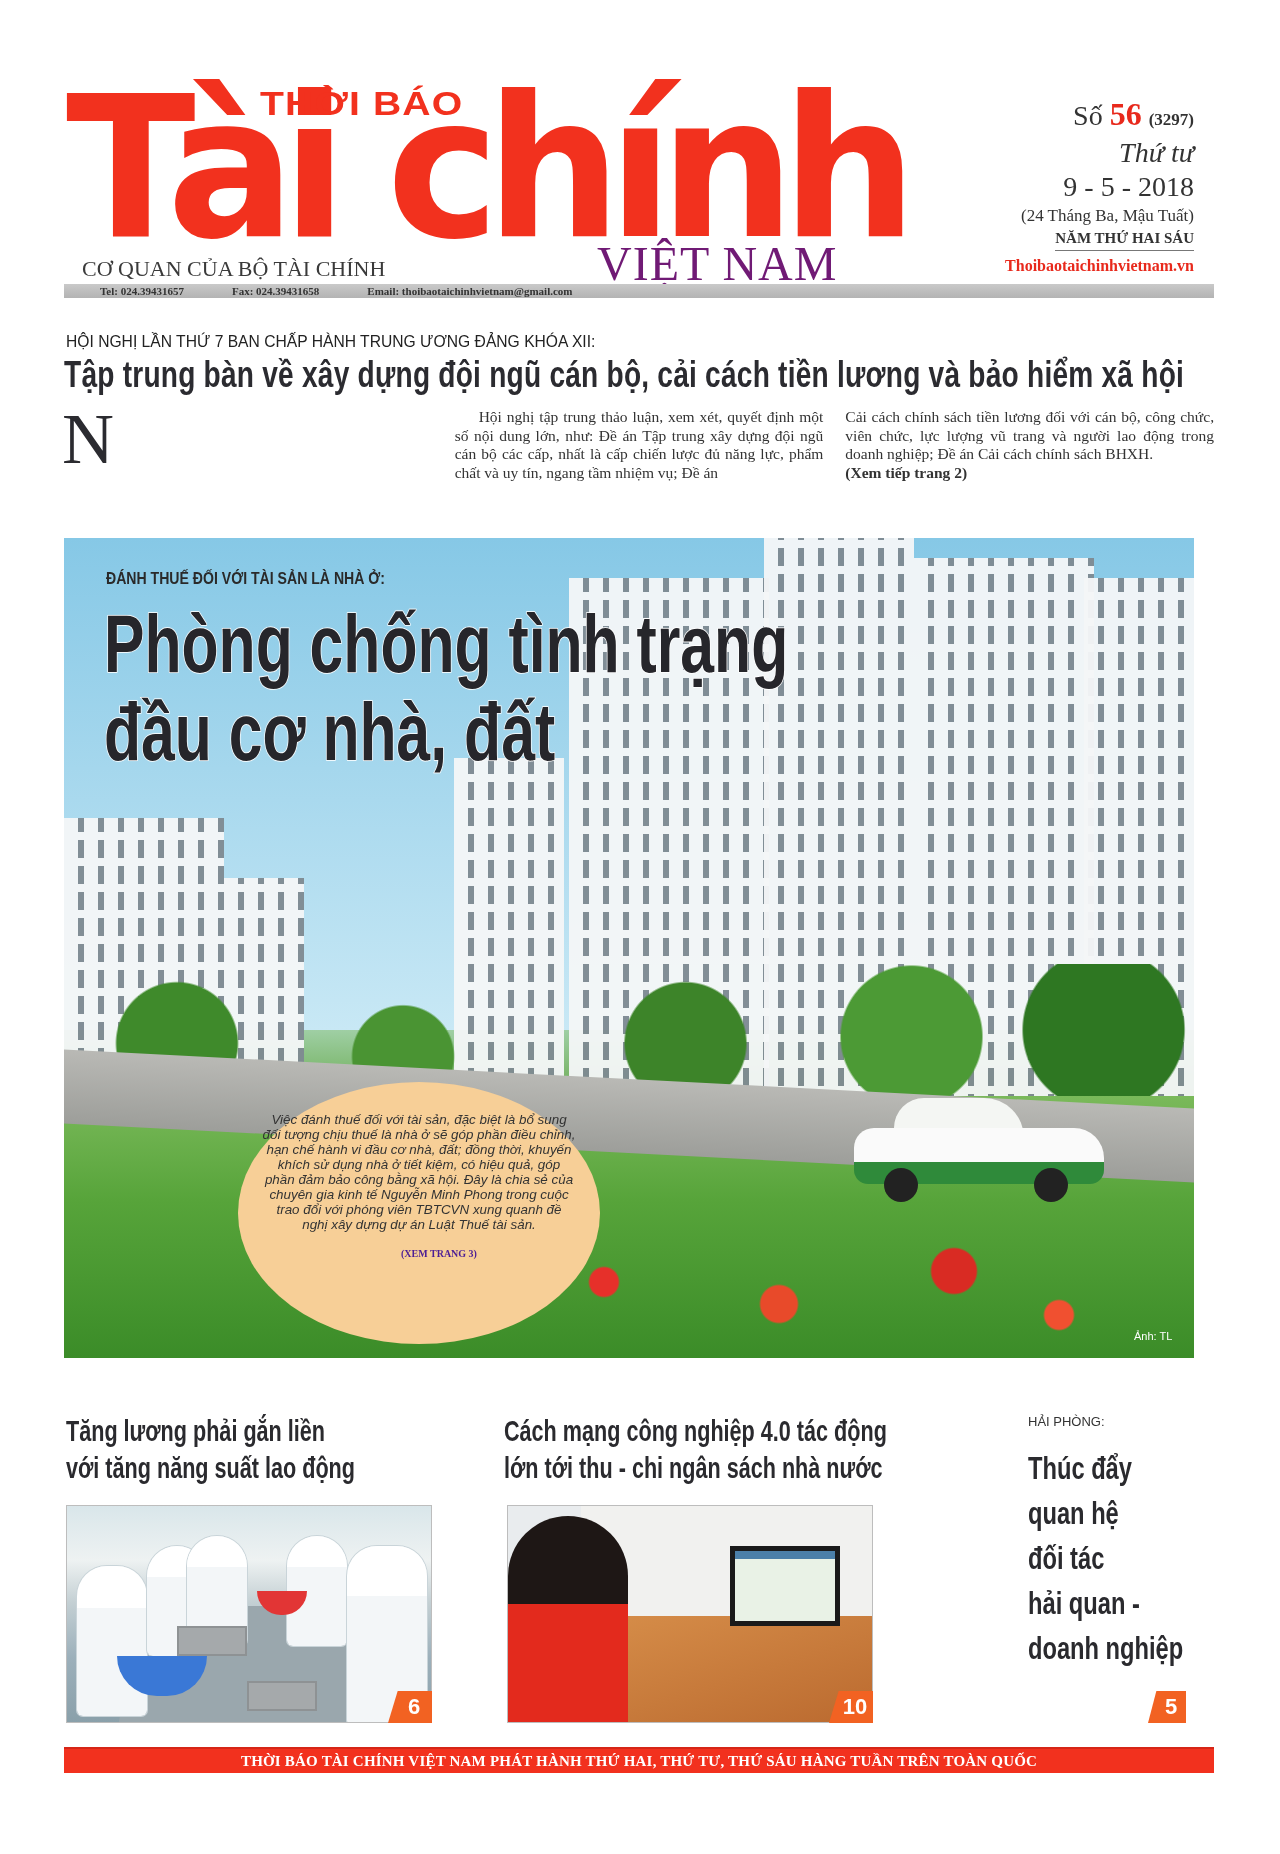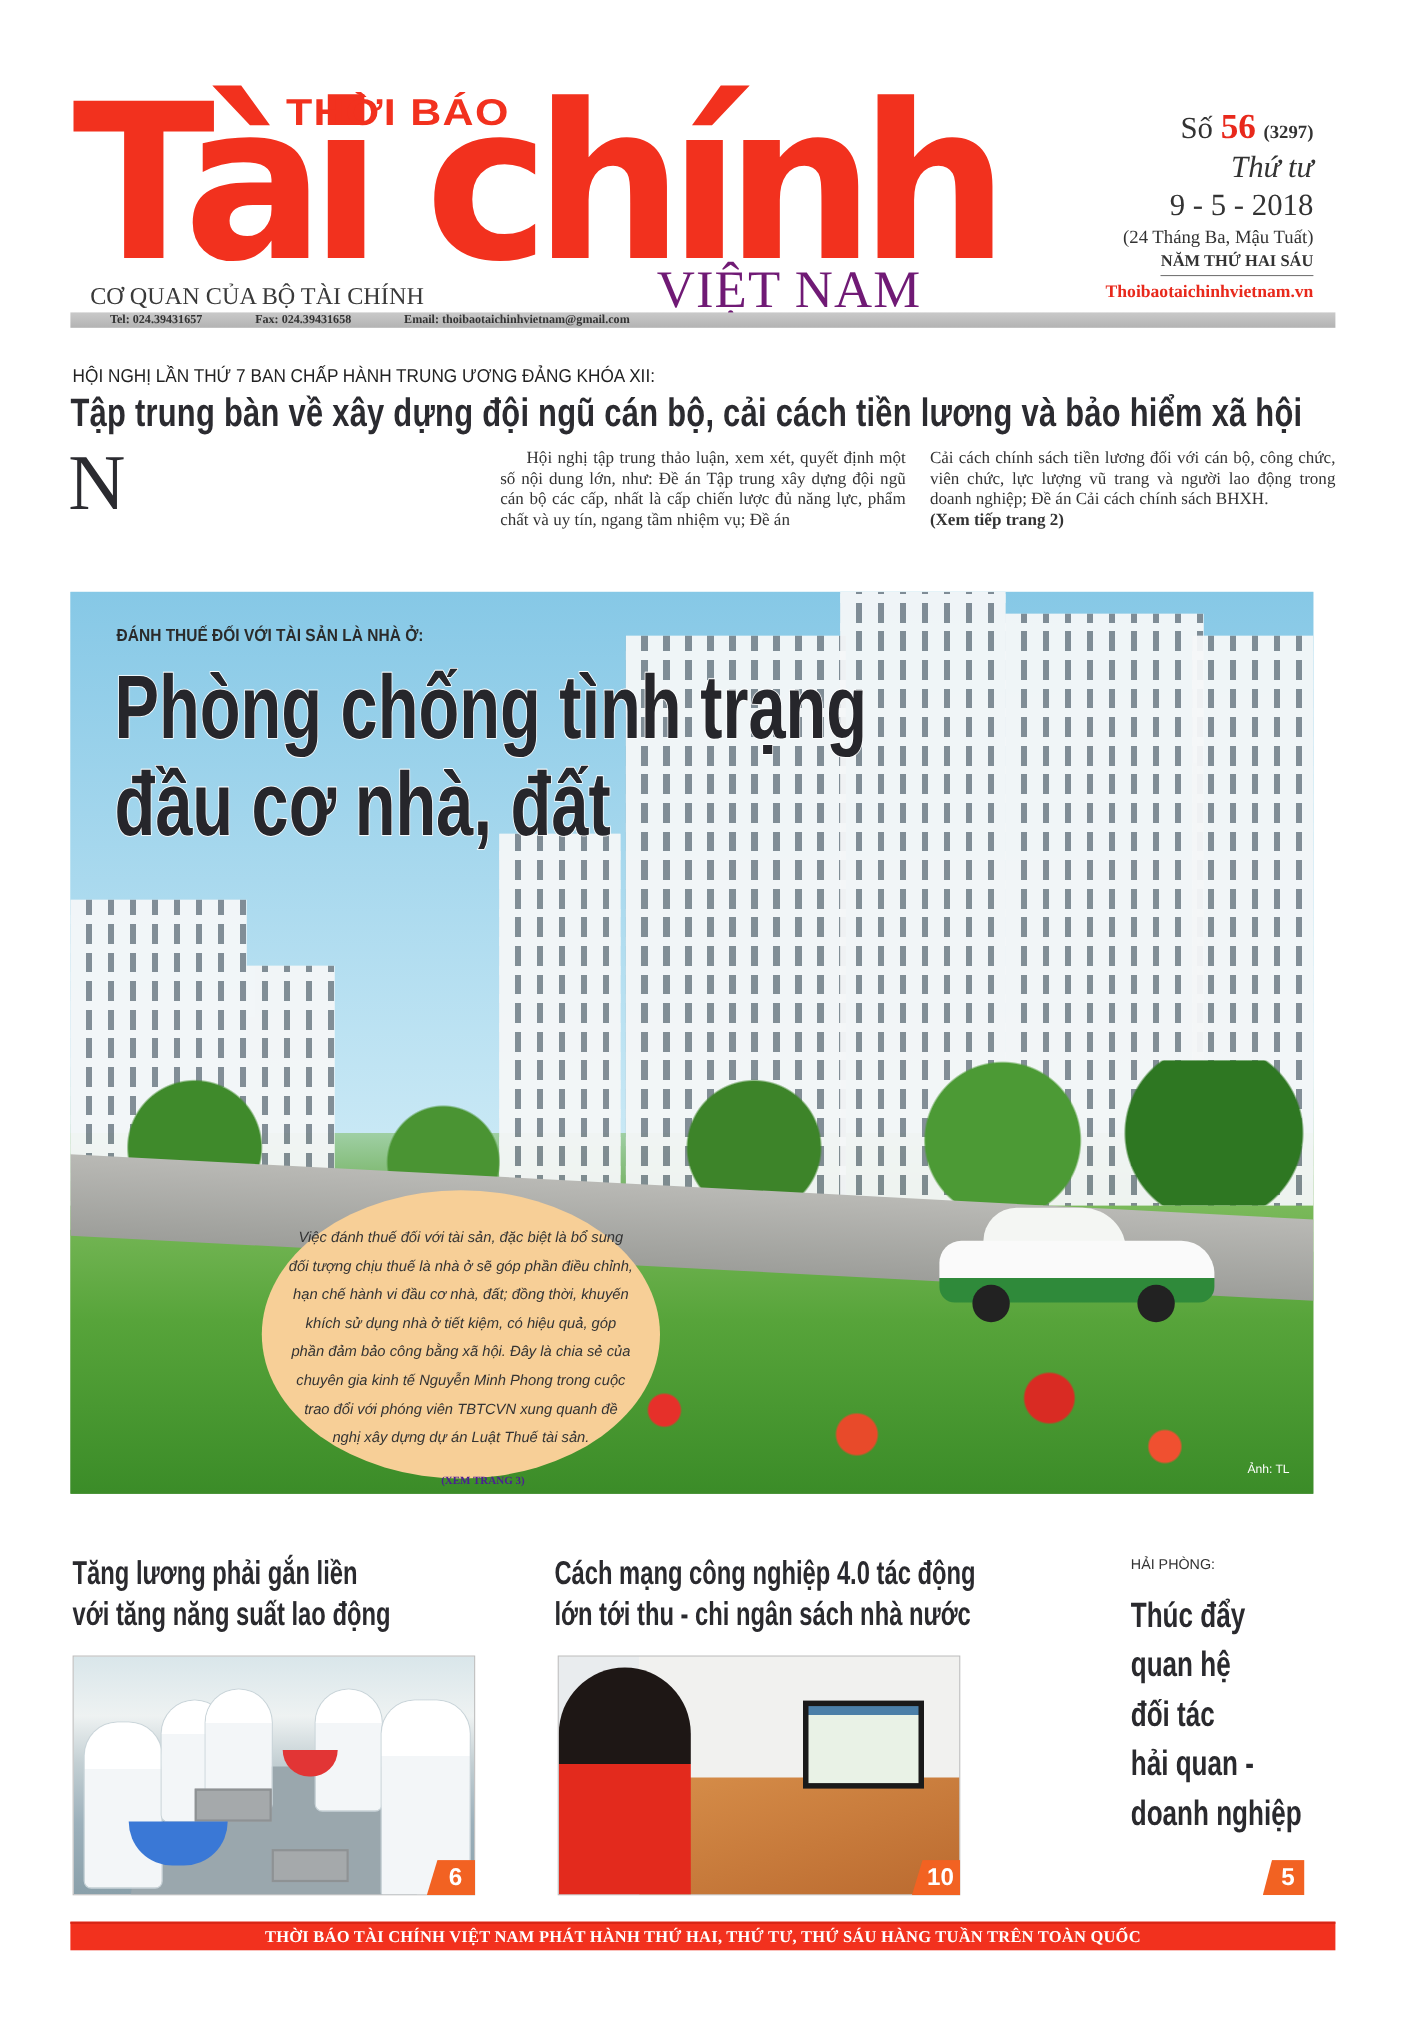--- a/index.html
+++ b/index.html
@@ -42,21 +42,21 @@
   .tower { position: absolute; background: repeating-linear-gradient(90deg, #f5f7f8 0 14px, #7f8a92 14px 20px), #f2f4f5; opacity: 0.95; }
   .tower::after { content: ""; position: absolute; inset: 0; background: repeating-linear-gradient(0deg, transparent 0 18px, #f5f7f8 18px 26px); }
   .ground { position: absolute; left: 0; right: 0; bottom: 0; height: 32%; background: linear-gradient(180deg, #7ab95a 0%, #57a43a 40%, #3b8c28 100%); }
   .road { position: absolute; left: 0; right: 0; top: 66%; height: 9%; background: linear-gradient(180deg, #b9b9b5, #9d9e9a); transform: skewY(3deg); }
   .trees { position: absolute; left: 0; right: 0; top: 52%; height: 16%; background: radial-gradient(circle at 10% 60%, #3f8a2b 0 60px, transparent 62px), radial-gradient(circle at 30% 70%, #4a9433 0 50px, transparent 52px), radial-gradient(circle at 55% 60%, #3d8429 0 60px, transparent 62px), radial-gradient(circle at 75% 55%, #4c9a35 0 70px, transparent 72px), radial-gradient(circle at 92% 50%, #2e7722 0 80px, transparent 82px); }
   .flowers { position: absolute; left: 400px; top: 700px; width: 700px; height: 110px; background: radial-gradient(circle at 20% 40%, #e6302a 0 14px, transparent 16px), radial-gradient(circle at 45% 60%, #e84a2a 0 18px, transparent 20px), radial-gradient(circle at 70% 30%, #d92b23 0 22px, transparent 24px), radial-gradient(circle at 85% 70%, #f05030 0 14px, transparent 16px); }
 
   .feature-kicker { position: absolute; left: 106px; top: 570px; font-family: "Liberation Sans", sans-serif; font-weight: bold; font-size: 16px; color: #2a2a2a; transform: scaleX(0.88); transform-origin: left; white-space: nowrap; }
   .feature-title { position: absolute; left: 104px; top: 600px; font-family: "Liberation Sans", sans-serif; font-weight: bold; font-size: 82px; line-height: 88px; color: #26262b; transform: scaleX(0.74); transform-origin: left top; white-space: nowrap; -webkit-text-stroke: 1.5px #fff; paint-order: stroke fill; text-shadow: 0 0 2px #fff; }
 
-  .bubble { position: absolute; left: 238px; top: 1082px; width: 362px; height: 262px; border-radius: 50%; background: #f7cf97; padding: 30px 24px 0; text-align: center; font-family: "Liberation Sans", sans-serif; font-style: italic; font-size: 13.4px; line-height: 26px; color: #333; }
+  .bubble { position: absolute; left: 238px; top: 1082px; width: 362px; height: 262px; border-radius: 50%; background: #f7cf97; padding: 30px 24px 0; text-align: center; font-family: "Liberation Sans", sans-serif; font-style: italic; font-size: 13.4px; line-height: 15px; color: #333; }
   .bubble-cta { display: block; margin-top: 14px; font-family: "Liberation Serif", serif; font-style: normal; font-weight: bold; font-size: 10px; color: #4c1d95; padding-left: 40px; }
   .photo-credit { position: absolute; left: 1134px; top: 1330px; font-family: "Liberation Sans", sans-serif; font-size: 11px; color: #fff; }
 
   
   .teaser-title { position: absolute; font-family: "Liberation Sans", sans-serif; font-weight: bold; font-size: 30px; line-height: 37px; color: #2a2a2e; transform: scaleX(0.72); transform-origin: left top; white-space: nowrap; }
   .t1 { left: 66px; top: 1412px; }
   .t2 { left: 504px; top: 1412px; }
   .t3-kicker { position: absolute; left: 1028px; top: 1414px; font-family: "Liberation Sans", sans-serif; font-size: 13px; color: #333; }
   .t3 { left: 1028px; top: 1446px; font-size: 32px; line-height: 45px; transform: scaleX(0.74); }
 

